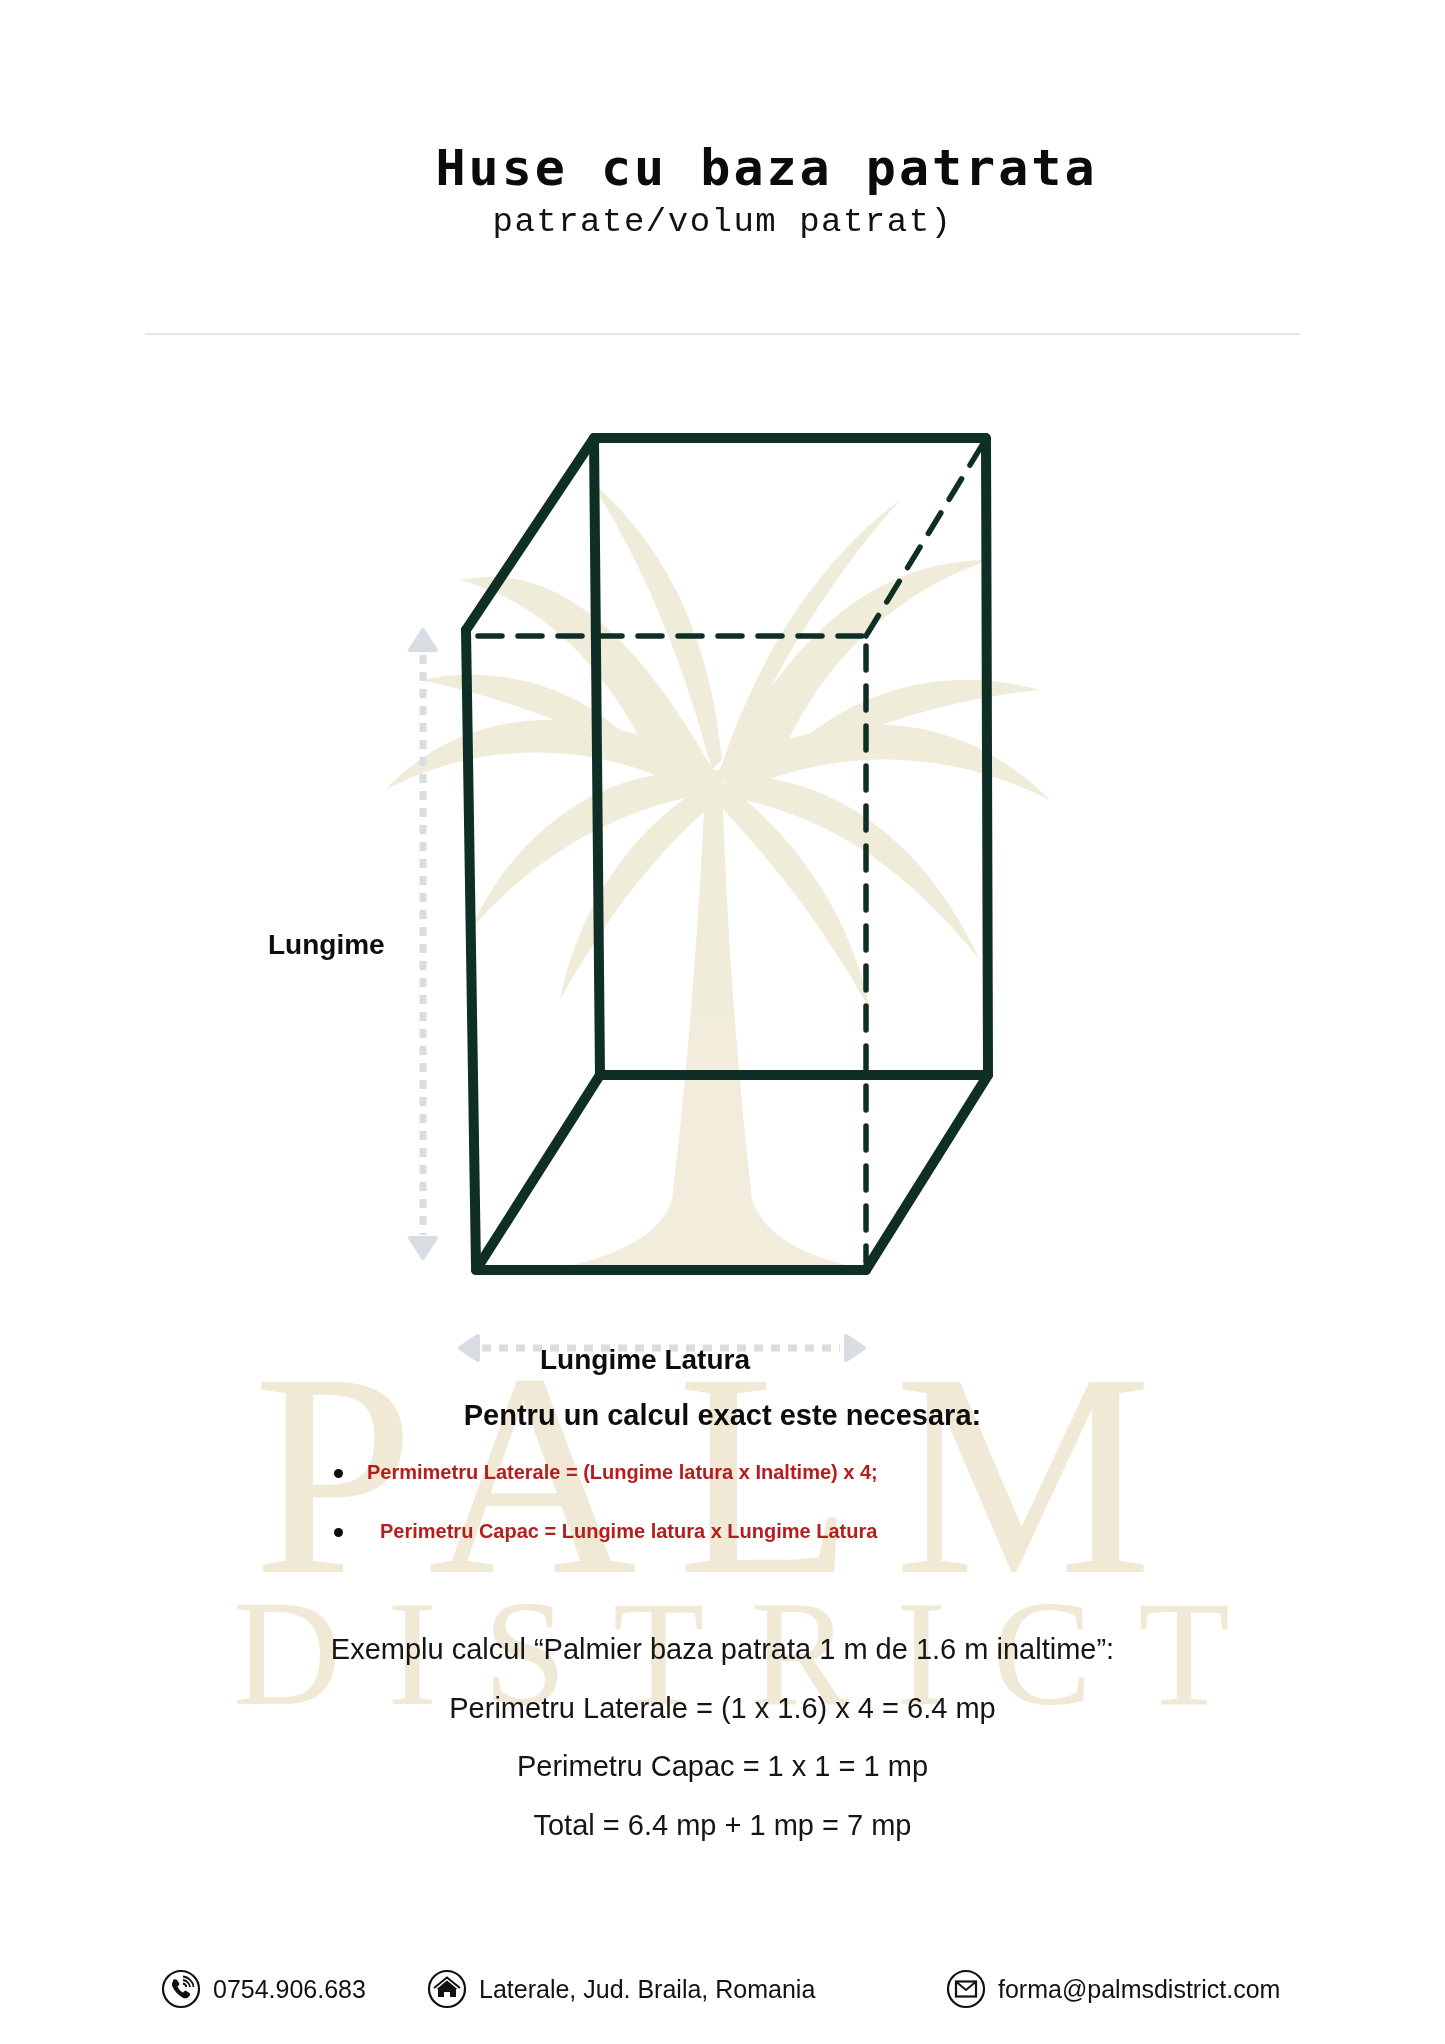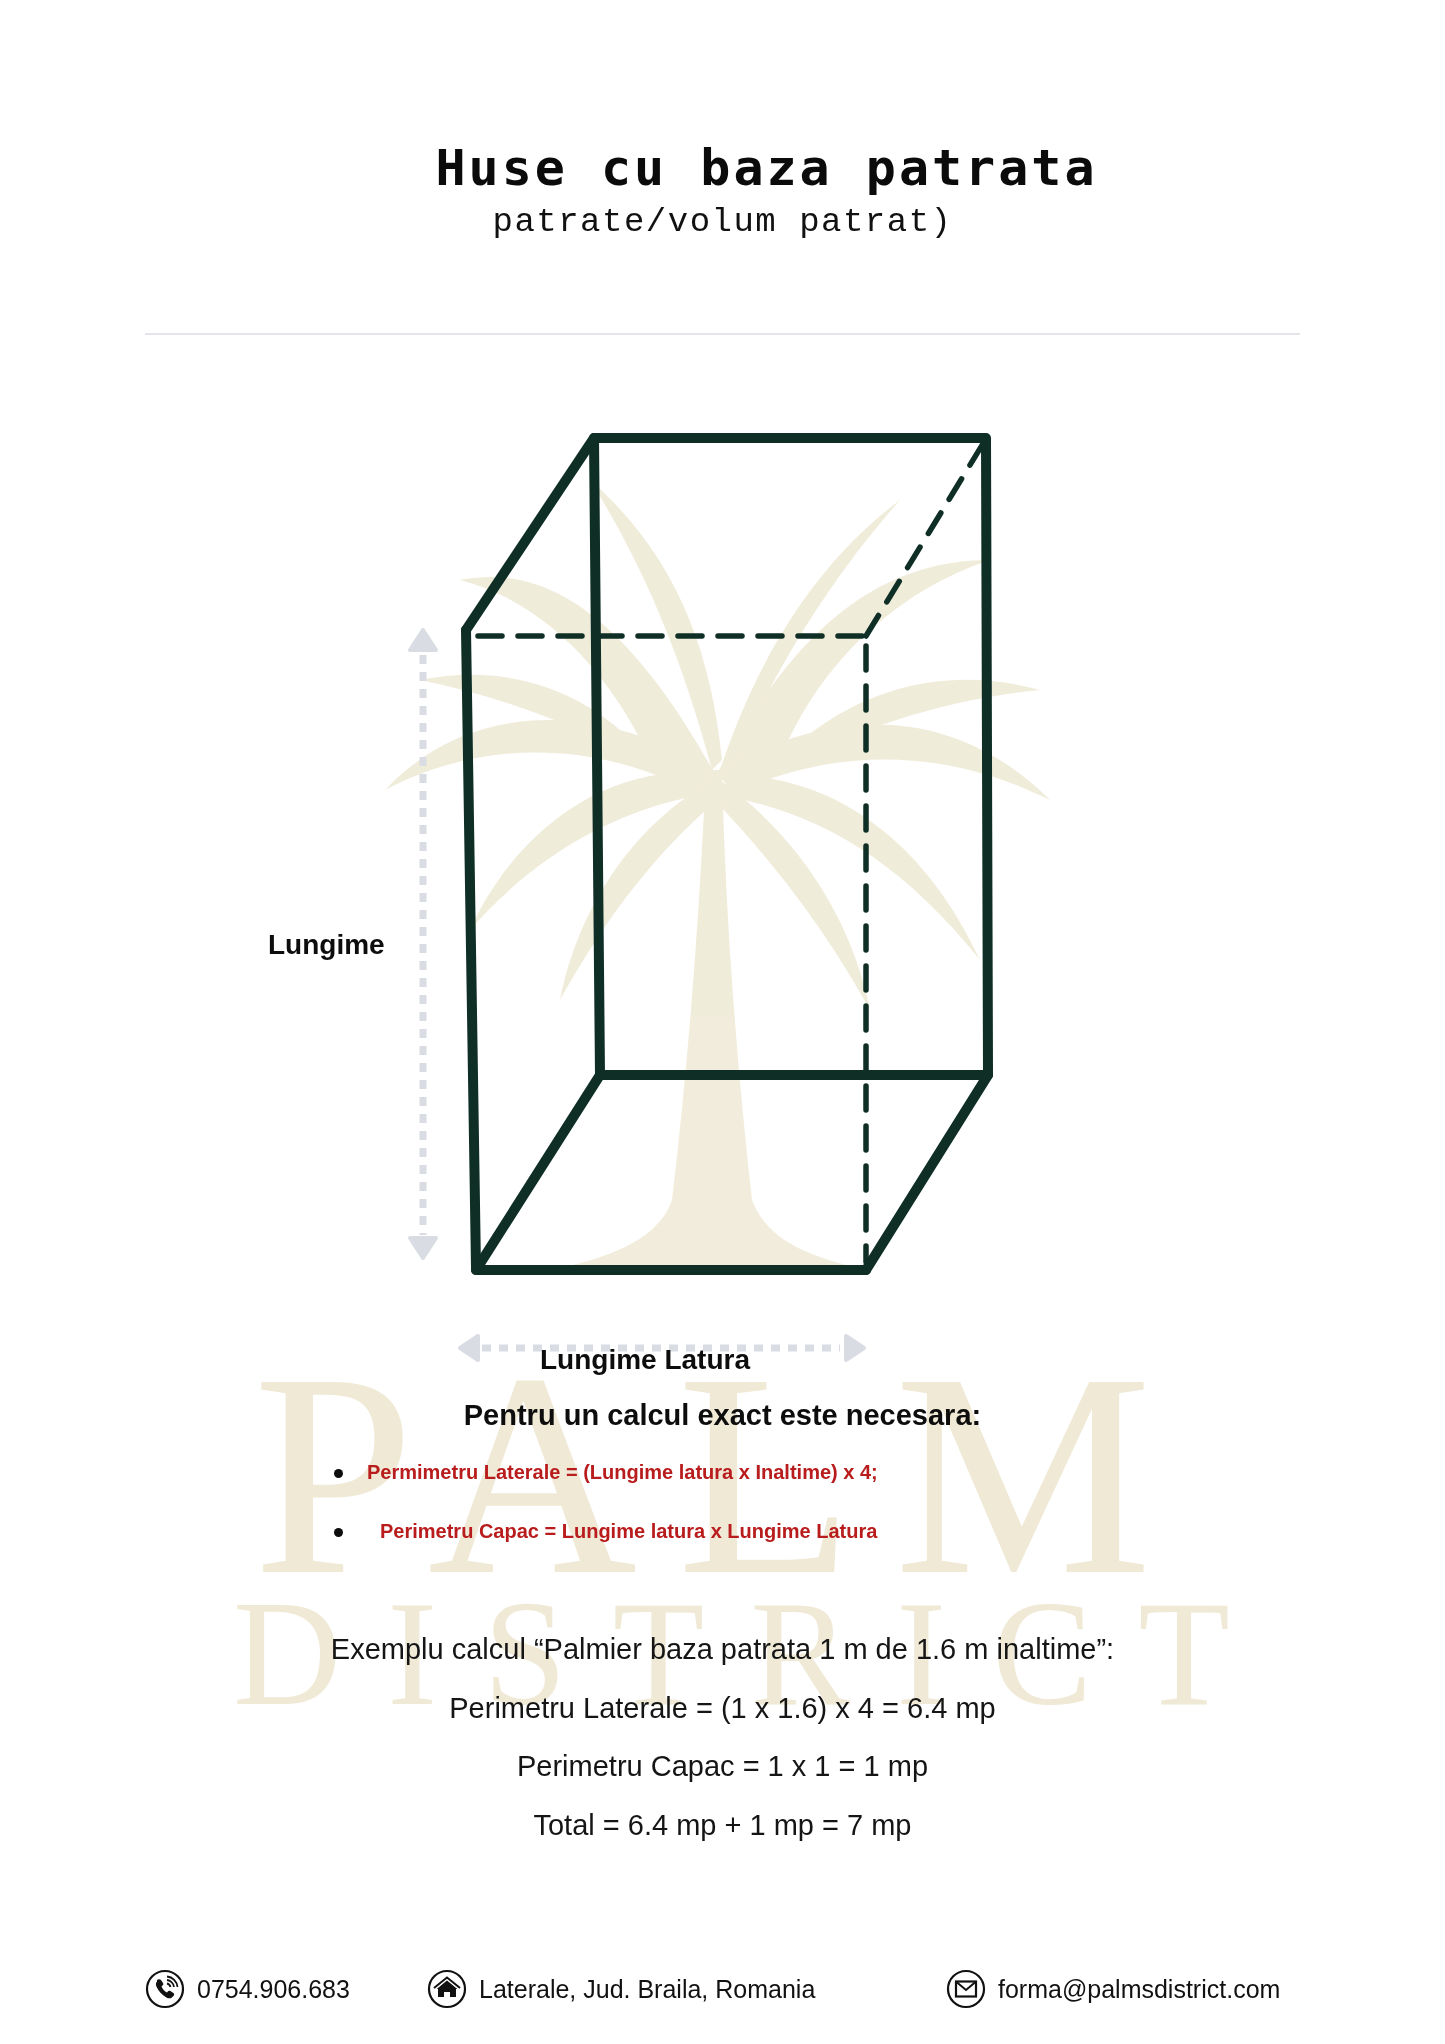--- a/index.html
+++ b/index.html
@@ -29,21 +29,21 @@
     .d2 { left: 334px; top: 1528px; }
 
     .example { font-size: 29px; line-height: 38px; color: #151515; }
     .ex0 { top: 1630px; }
     .ex1 { top: 1689px; }
     .ex2 { top: 1747px; }
     .ex3 { top: 1806px; }
 
     .footer-item { position: absolute; top: 1966px; height: 46px; display: flex; align-items: center; font-size: 25px; color: #111111; }
     .footer-icon { width: 40px; height: 40px; margin-right: 12px; }
-    .f-phone { left: 145px; }
+    .f-phone { left: 161px; }
     .f-addr { left: 427px; }
     .f-mail { left: 946px; }
   </style>
 </head>
 <body>
 
 <svg class="abs wm-svg" viewBox="0 0 1445 2044" xmlns="http://www.w3.org/2000/svg">
   <g fill="#f0ebd9" stroke="none" opacity="0.95">
 
     <path d="M706 770 C 700 900, 690 1050, 672 1200 C 660 1235, 620 1255, 560 1268 L 860 1268 C 800 1255, 765 1235, 752 1200 C 735 1050, 725 900, 722 770 Z"></path>

